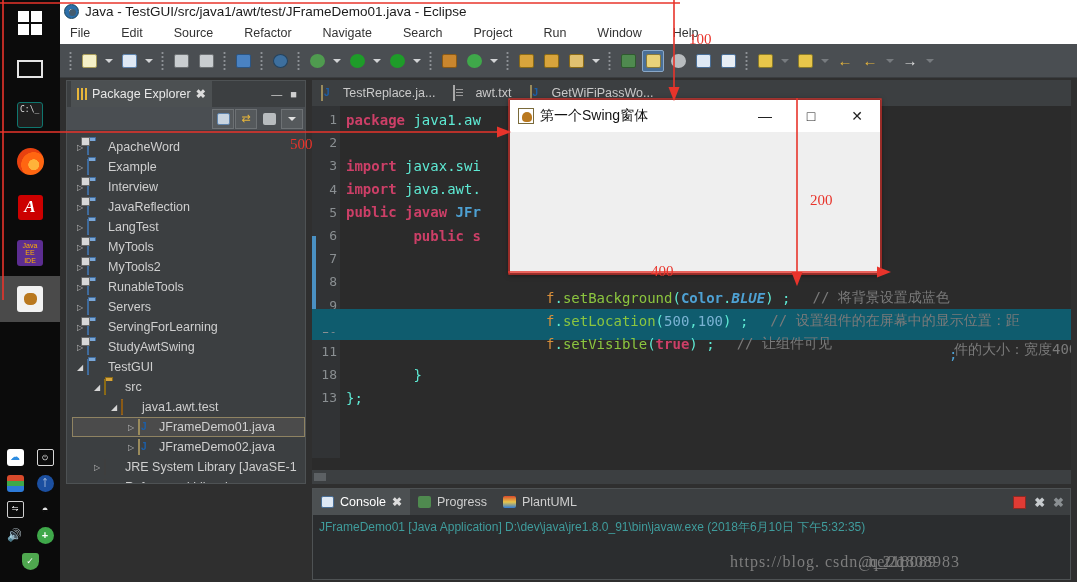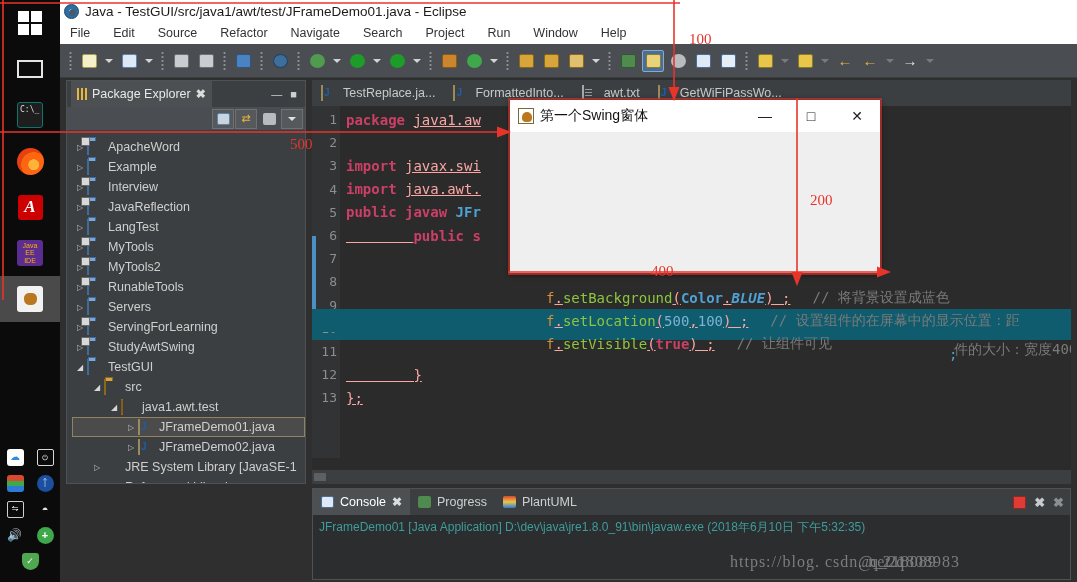--- a/index.html
+++ b/index.html
@@ -18,21 +18,21 @@
   .tray{ position:absolute; left:0; bottom:8px; width:60px; }
   .tray-row{ display:flex; justify-content:space-around; align-items:center; height:26px; }
   .tray-ic{ width:17px; height:17px; border-radius:3px; display:flex; align-items:center; justify-content:center; font-size:10px; color:#fff; line-height:1; }
 
   
   .eclipse{ position:absolute; left:60px; top:0; width:1017px; height:582px; background:#2f2f2f; }
   .titlebar{ height:22px; background:#ffffff; display:flex; align-items:center; padding-left:4px; }
   .title-ico{ width:15px; height:15px; border-radius:50%; background:radial-gradient(circle at 50% 50%, #e9ecef 0 28%, #2c6ea8 30% 100%); border:1px solid #16425b; margin-right:6px; position:relative; }
   .title-ico:after{ content:""; position:absolute; left:4px; top:4px; width:7px; height:7px; border-radius:50%; background:#445c6e; }
   .title-text{ font-size:13.5px; color:#1b1b1b; white-space:nowrap; }
-  .menubar{ height:22px; background:#ffffff; display:flex; align-items:center; padding-left:10px; gap:23px; }
+  .menubar{ height:22px; background:#ffffff; display:flex; align-items:center; padding-left:10px; gap:31px; }
   .menu-item{ font-size:12.5px; color:#333; cursor:default; }
 
   .toolbar{ height:34px; background:#4a4e52; display:flex; align-items:center; padding-left:6px; gap:3px; border-bottom:1px solid #3a3d40; }
   .tb-btn{ width:22px; height:22px; display:flex; align-items:center; justify-content:center; border-radius:2px; }
   .tb-sep{ width:3px; height:20px; margin:0 3px; background:
      radial-gradient(circle, #8d9196 1px, transparent 1.2px) 0 0/3px 4px repeat-y; }
   .caret{ width:0;height:0;border-left:4px solid transparent;border-right:4px solid transparent;border-top:4px solid #d2d4d6; margin:0 2px;}
   .caret.dim{ border-top-color:#777b7f; }
   .sq{ width:15px;height:14px;border-radius:2px;display:block; }
 
@@ -79,21 +79,21 @@
   .gutter{ position:absolute; left:0; top:0; width:28px; height:100%; background:#313335; }
   .codeline{ position:relative; height:23.2px; display:flex; align-items:center; white-space:pre; font-family:"DejaVu Sans Mono", monospace; font-size:14px; }
   .codeline.hl{ background:#0f5c6e; }
   .ln{ width:28px; text-align:right; padding-right:3px; color:#8a8f92; font-size:13px; flex:0 0 28px; }
   .ctxt{ padding-left:6px; }
   .kw{ color:#cc3f67; font-weight:bold; }
   .cls{ color:#4ea1d3; font-weight:bold; }
   .fn{ color:#8cc63f; }
   .var{ color:#d98f3a; }
   .num{ color:#7bb3d4; }
-  .st{ color:#fca5a5;text-decoration:underline; }
+  .st{ color:#5eead4; }
   .cmt{ color:#7a7a7a; }
   .hscroll{ position:absolute; left:0; bottom:0; width:100%; height:14px; background:#3c3f41; }
   .hscroll i{ position:absolute; left:2px; top:3px; width:12px; height:8px; background:#5c6063; }
   .marker{ position:absolute; left:0; width:4px; background:#4a90c2; }
 
   
   .console{ position:absolute; left:252px; top:410px; width:759px; height:92px; background:#2f3133; border:1px solid #4e5254;}
   .ctabs{ height:26px; background:#3c3f41; display:flex; align-items:center; }
   .ctab{ height:26px; display:flex; align-items:center; gap:6px; padding:0 8px; font-size:12.5px; color:#cfcfcf; }
   .ctab.active{ background:#4c5052; color:#fff; }
@@ -415,24 +415,20 @@
           </div>
       </div>
 
       <div class="editor">
         <div class="etabs" id="etabs">
             <div class="etab">
               <span class="nicon" style="width:13px;flex:0 0 13px;"><span class="jfile"></span></span>
               <span>TestReplace.ja...</span>
             </div>
             <div class="etab">
-              <span class="nicon" style="width:13px;flex:0 0 13px;"><span class="jfile"></span></span>
-              <span>FormattedInto...</span>
-            </div>
-            <div class="etab">
               <span class="nicon" style="width:13px;flex:0 0 13px;"><span class="txtfile"></span></span>
               <span>awt.txt</span>
             </div>
             <div class="etab">
               <span class="nicon" style="width:13px;flex:0 0 13px;"><span class="jfile"></span></span>
               <span>GetWiFiPassWo...</span>
             </div>
           </div>
         <div class="code">
           <div class="gutter"></div>
@@ -442,21 +438,21 @@
               <div class="codeline"><span class="ln">2</span><span class="ctxt"></span></div>
               <div class="codeline"><span class="ln">3</span><span class="ctxt"><span class="kw">import </span><span class="st">javax.swi</span></span></div>
               <div class="codeline"><span class="ln">4</span><span class="ctxt"><span class="kw">import </span><span class="st">java.awt.</span></span></div>
               <div class="codeline"><span class="ln">5</span><span class="ctxt"><span class="kw">public javaw </span><span class="cls">JFr</span></span></div>
               <div class="codeline"><span class="ln">6</span><span class="ctxt"><span class="st">        </span><span class="kw">public s</span></span></div>
               <div class="codeline"><span class="ln">7</span><span class="ctxt"></span></div>
               <div class="codeline"><span class="ln">8</span><span class="ctxt"></span></div>
               <div class="codeline"><span class="ln">9</span><span class="ctxt"></span></div>
               <div class="codeline hl"><span class="ln">10</span><span class="ctxt"></span></div>
               <div class="codeline"><span class="ln">11</span><span class="ctxt"></span></div>
-              <div class="codeline"><span class="ln">12</span><span class="ctxt"><span class="st">        }</span></span></div>
+              <div class="codeline"><span class="ln">18</span><span class="ctxt"><span class="st">        }</span></span></div>
               <div class="codeline"><span class="ln">13</span><span class="ctxt"><span class="st">};</span></span></div>
             </div>
 
           <div id="rightcode">
               <div style="position: absolute; left: 0px; top: 180px; width: 759px; height: 23px; display: flex; align-items: center; white-space: pre; font-family: &quot;DejaVu Sans Mono&quot;, monospace; font-size: 14px;"><span style="padding-left:234px;"><span class="var" style="">f</span><span class="st" style="">.</span><span class="fn" style="">setBackground</span><span class="st" style="">(</span><span class="cls" style="">Color</span><span class="st" style="">.</span><span class="cls" style="font-style:italic;">BLUE</span><span class="st" style="">) ;</span></span><span class="cmt" style="padding-left:22px;">// 将背景设置成蓝色</span></div>
               <div style="position: absolute; left: 0px; top: 203px; width: 759px; height: 23px; display: flex; align-items: center; white-space: pre; font-family: &quot;DejaVu Sans Mono&quot;, monospace; font-size: 14px; background: rgb(15, 92, 110);"><span style="padding-left:234px;"><span class="var" style="">f</span><span class="st" style="">.</span><span class="fn" style="">setLocation</span><span class="st" style="">(</span><span class="num" style="">500</span><span class="st" style="">,</span><span class="num" style="">100</span><span class="st" style="">) ;</span></span><span class="cmt" style="padding-left:22px;">// 设置组件的在屏幕中的显示位置：距</span></div>
               <div style="position: absolute; left: 0px; top: 226px; width: 759px; height: 23px; display: flex; align-items: center; white-space: pre; font-family: &quot;DejaVu Sans Mono&quot;, monospace; font-size: 14px;"><span style="padding-left:234px;"><span class="var" style="">f</span><span class="st" style="">.</span><span class="fn" style="">setVisible</span><span class="st" style="">(</span><span class="kw" style="">true</span><span class="st" style="">) ;</span></span><span class="cmt" style="padding-left:22px;">// 让组件可见</span></div>
             </div>
 
           <div style="position:absolute;left:642px;top:235px;font-family:'DejaVu Sans Mono',monospace;font-size:14px;color:#7a7a7a;white-space:nowrap;">件的大小：宽度400，高度2</div>

